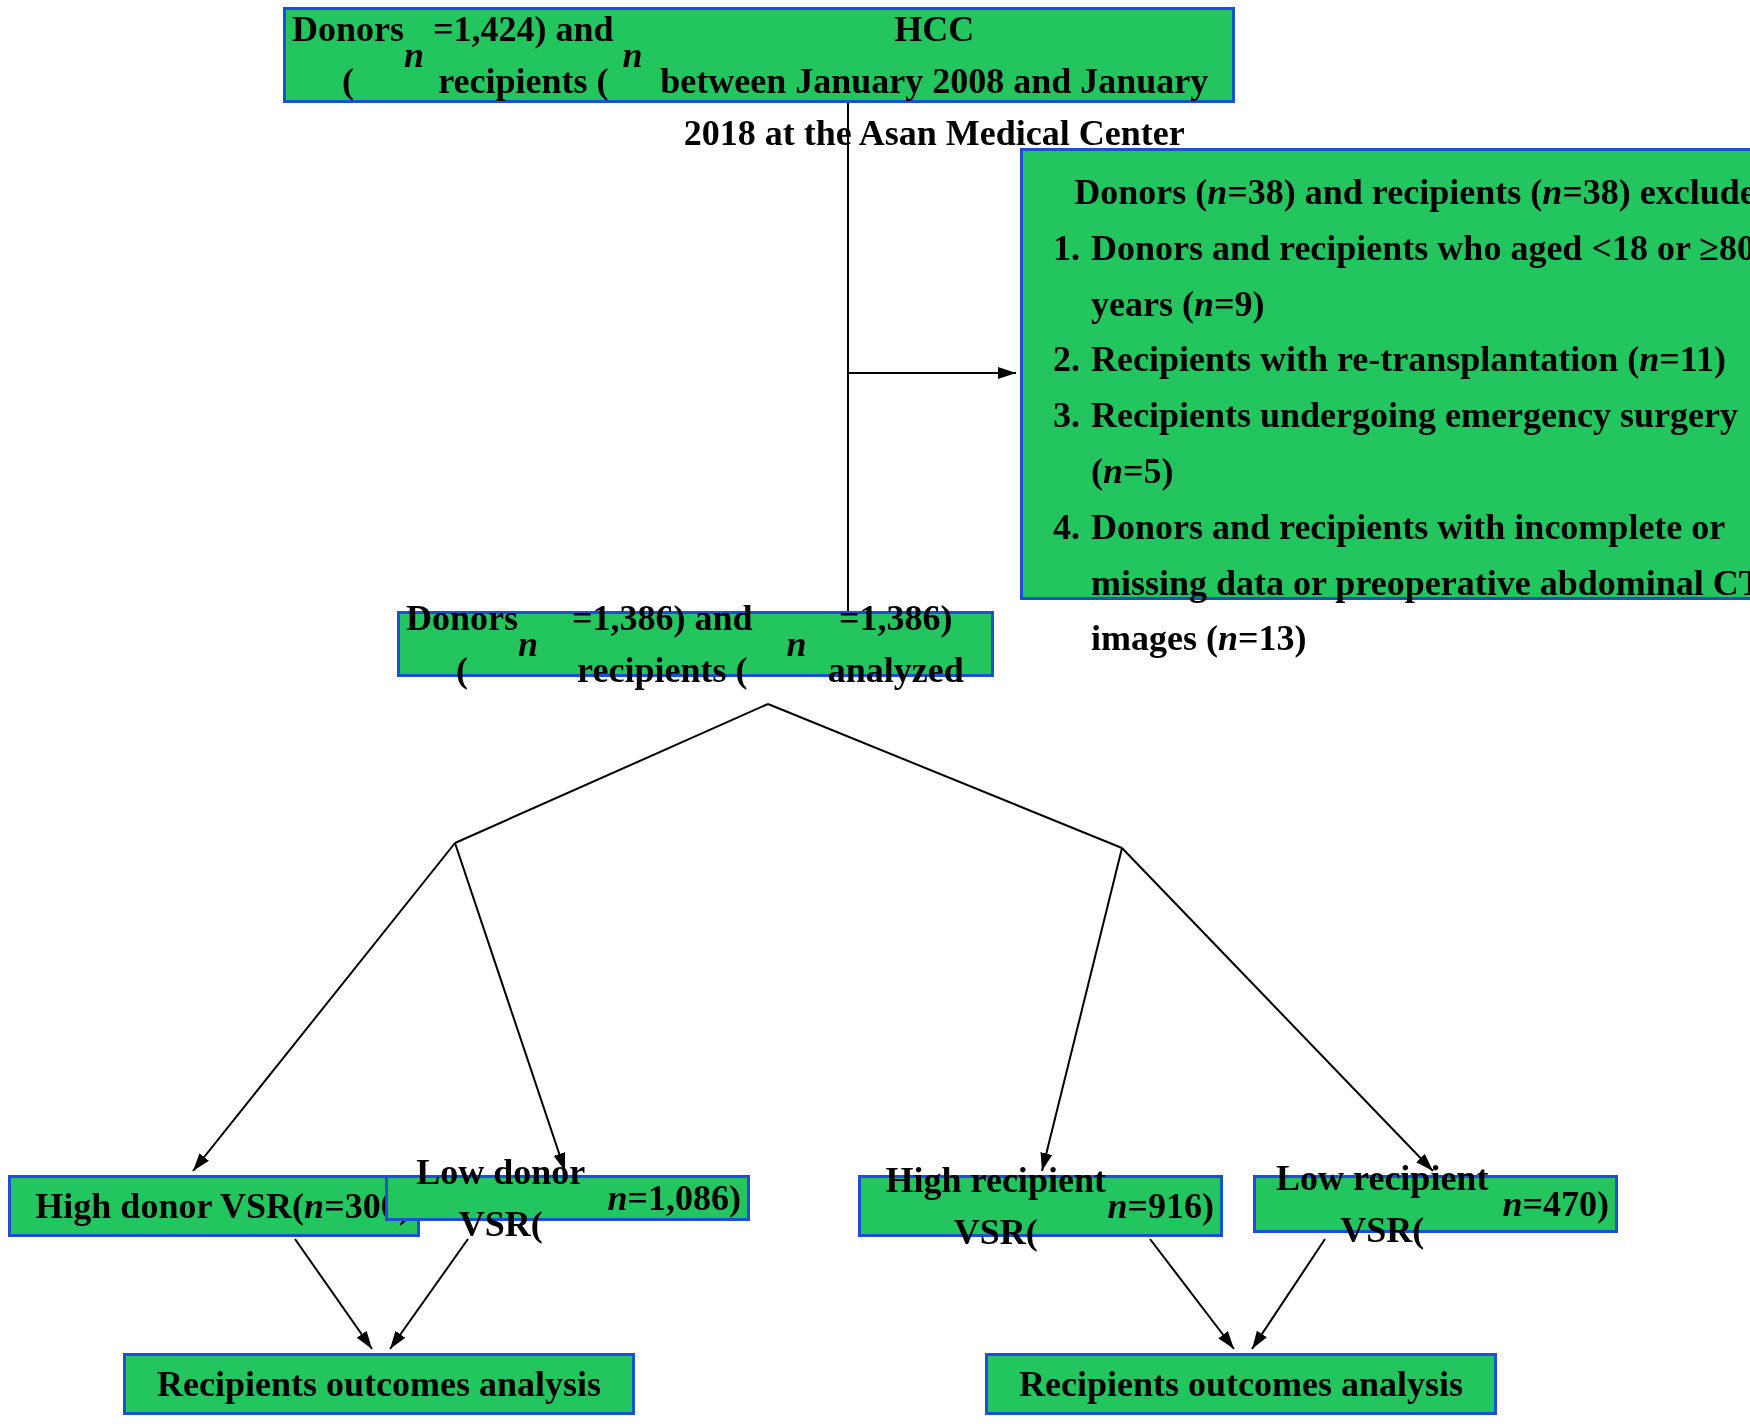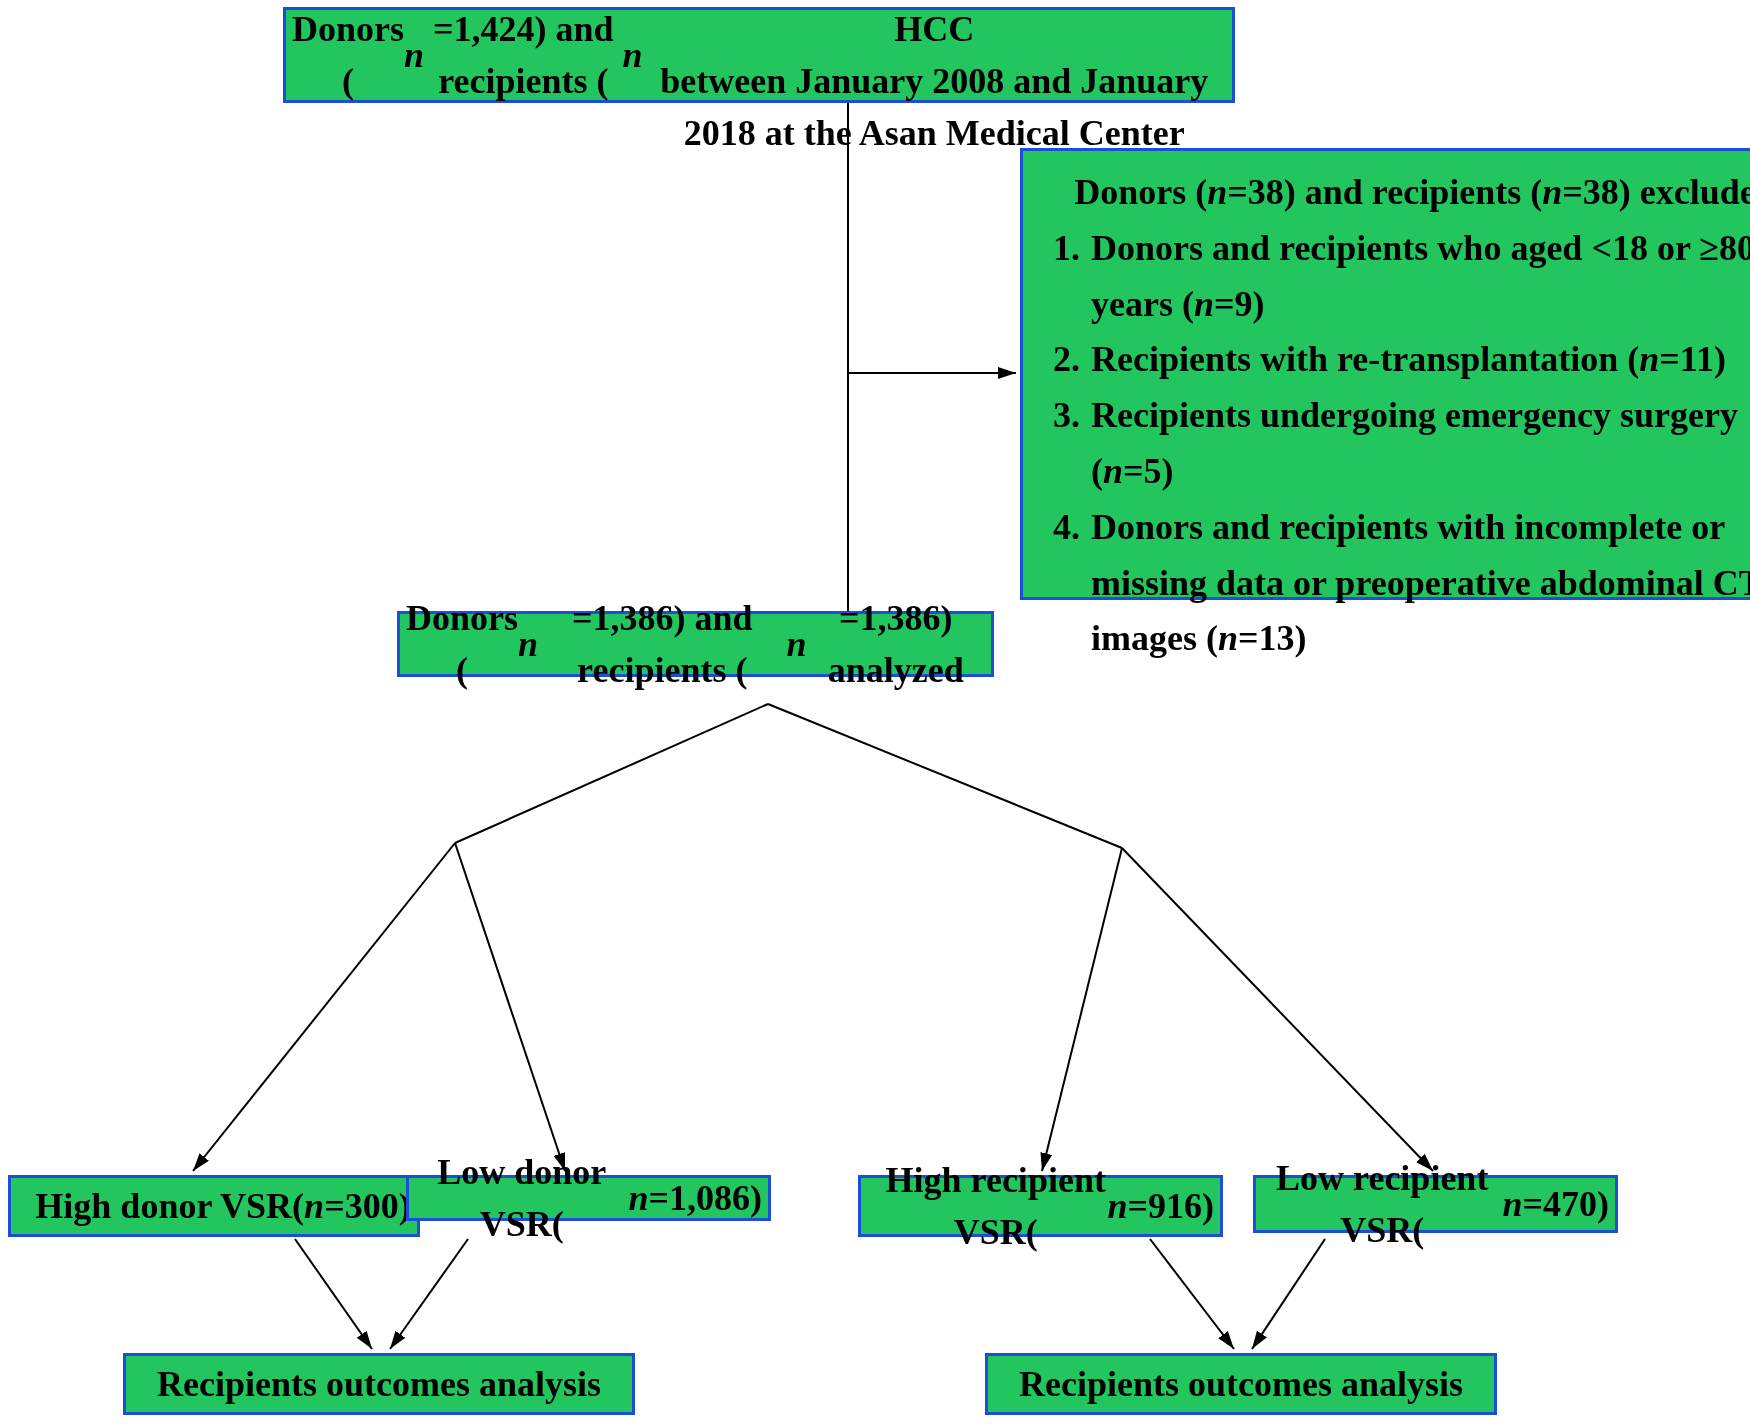--- a/index.html
+++ b/index.html
@@ -17,21 +17,21 @@
   #exclusion-box{
     left:1020px;top:148px;width:804px;height:452px;
     display:block;text-align:left;padding:14px 10px 14px 16px;
   }
   .excl-heading{text-align:center;line-height:1.55;}
   .excl-item{display:flex;line-height:1.55;}
   .excl-num{flex:none;width:52px;padding-left:14px;box-sizing:border-box;}
   .excl-text{flex:1;min-width:0;}
   #analyzed-box{left:397px;top:611px;width:597px;height:66px;}
   #box-high-donor{left:8px;top:1175px;width:412px;height:62px;border-width:3px;padding-left:24px;}
-  #box-low-donor{left:406px;top:1175px;width:365px;height:46px;border-width:3px;}
+  #box-low-donor{left:385px;top:1175px;width:365px;height:46px;border-width:3px;}
   #box-high-recipient{left:858px;top:1175px;width:365px;height:62px;border-width:3px;padding-left:23px;}
   #box-low-recipient{left:1253px;top:1175px;width:365px;height:58px;border-width:3px;justify-content:center;}
   #outcome-left{left:123px;top:1353px;width:512px;height:62px;border-width:3px;}
   #outcome-right{left:985px;top:1353px;width:512px;height:62px;border-width:3px;}
   #connectors{position:absolute;left:0;top:0;pointer-events:none;}
   #connectors line{stroke:#000;stroke-width:2;}
 </style>
 </head>
 <body>
 

